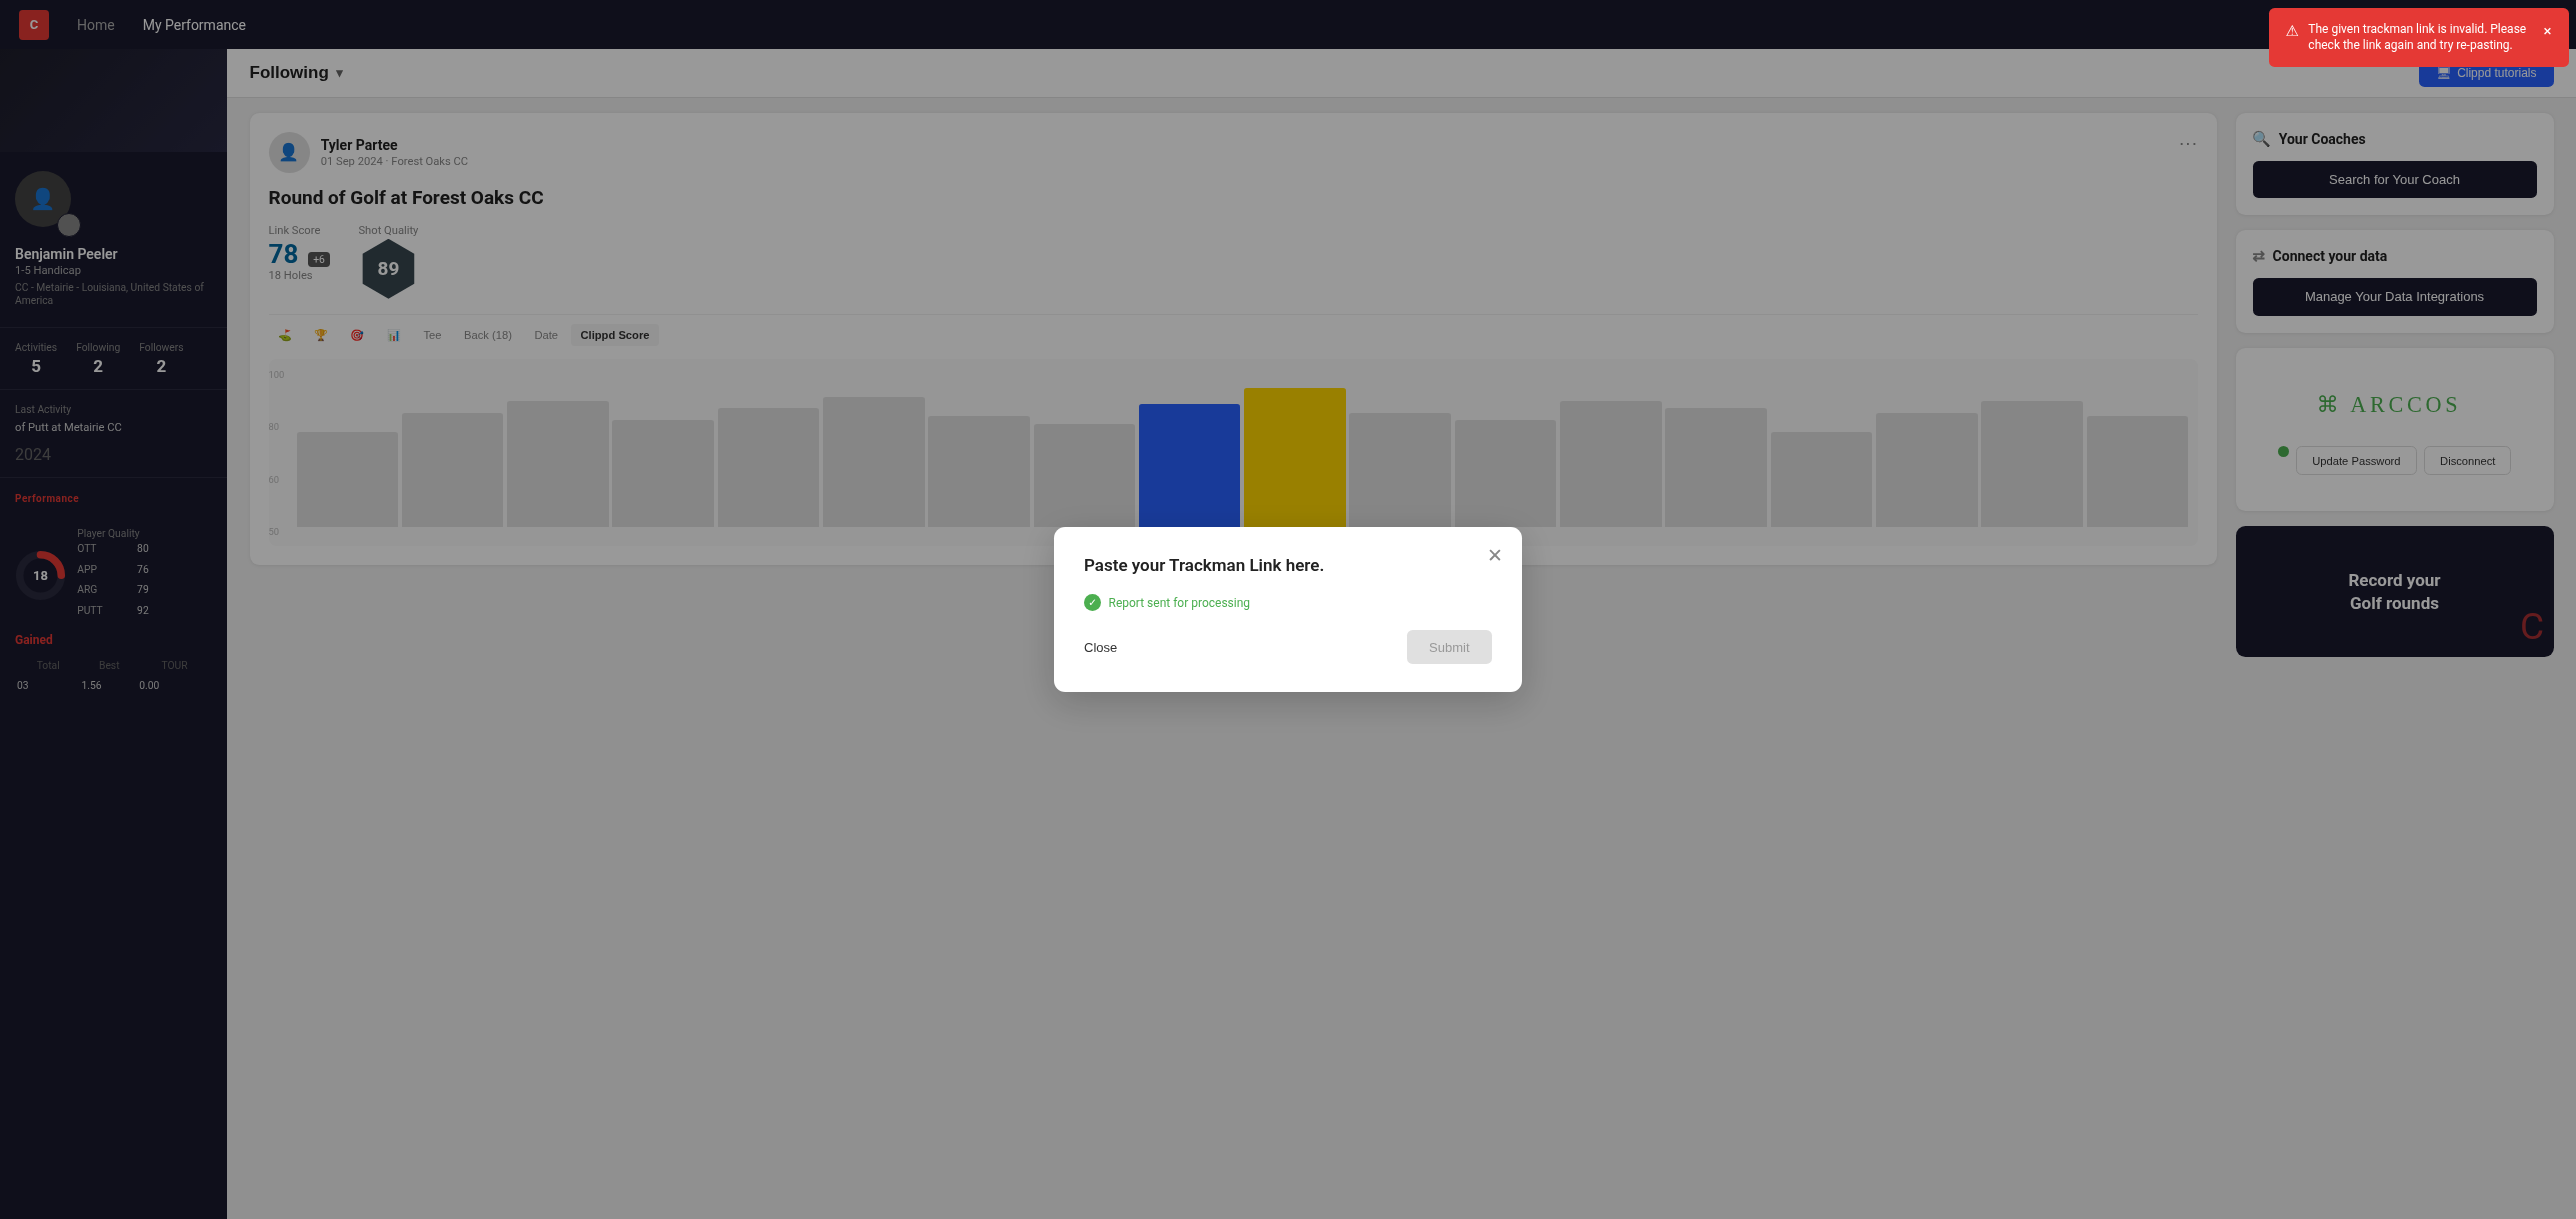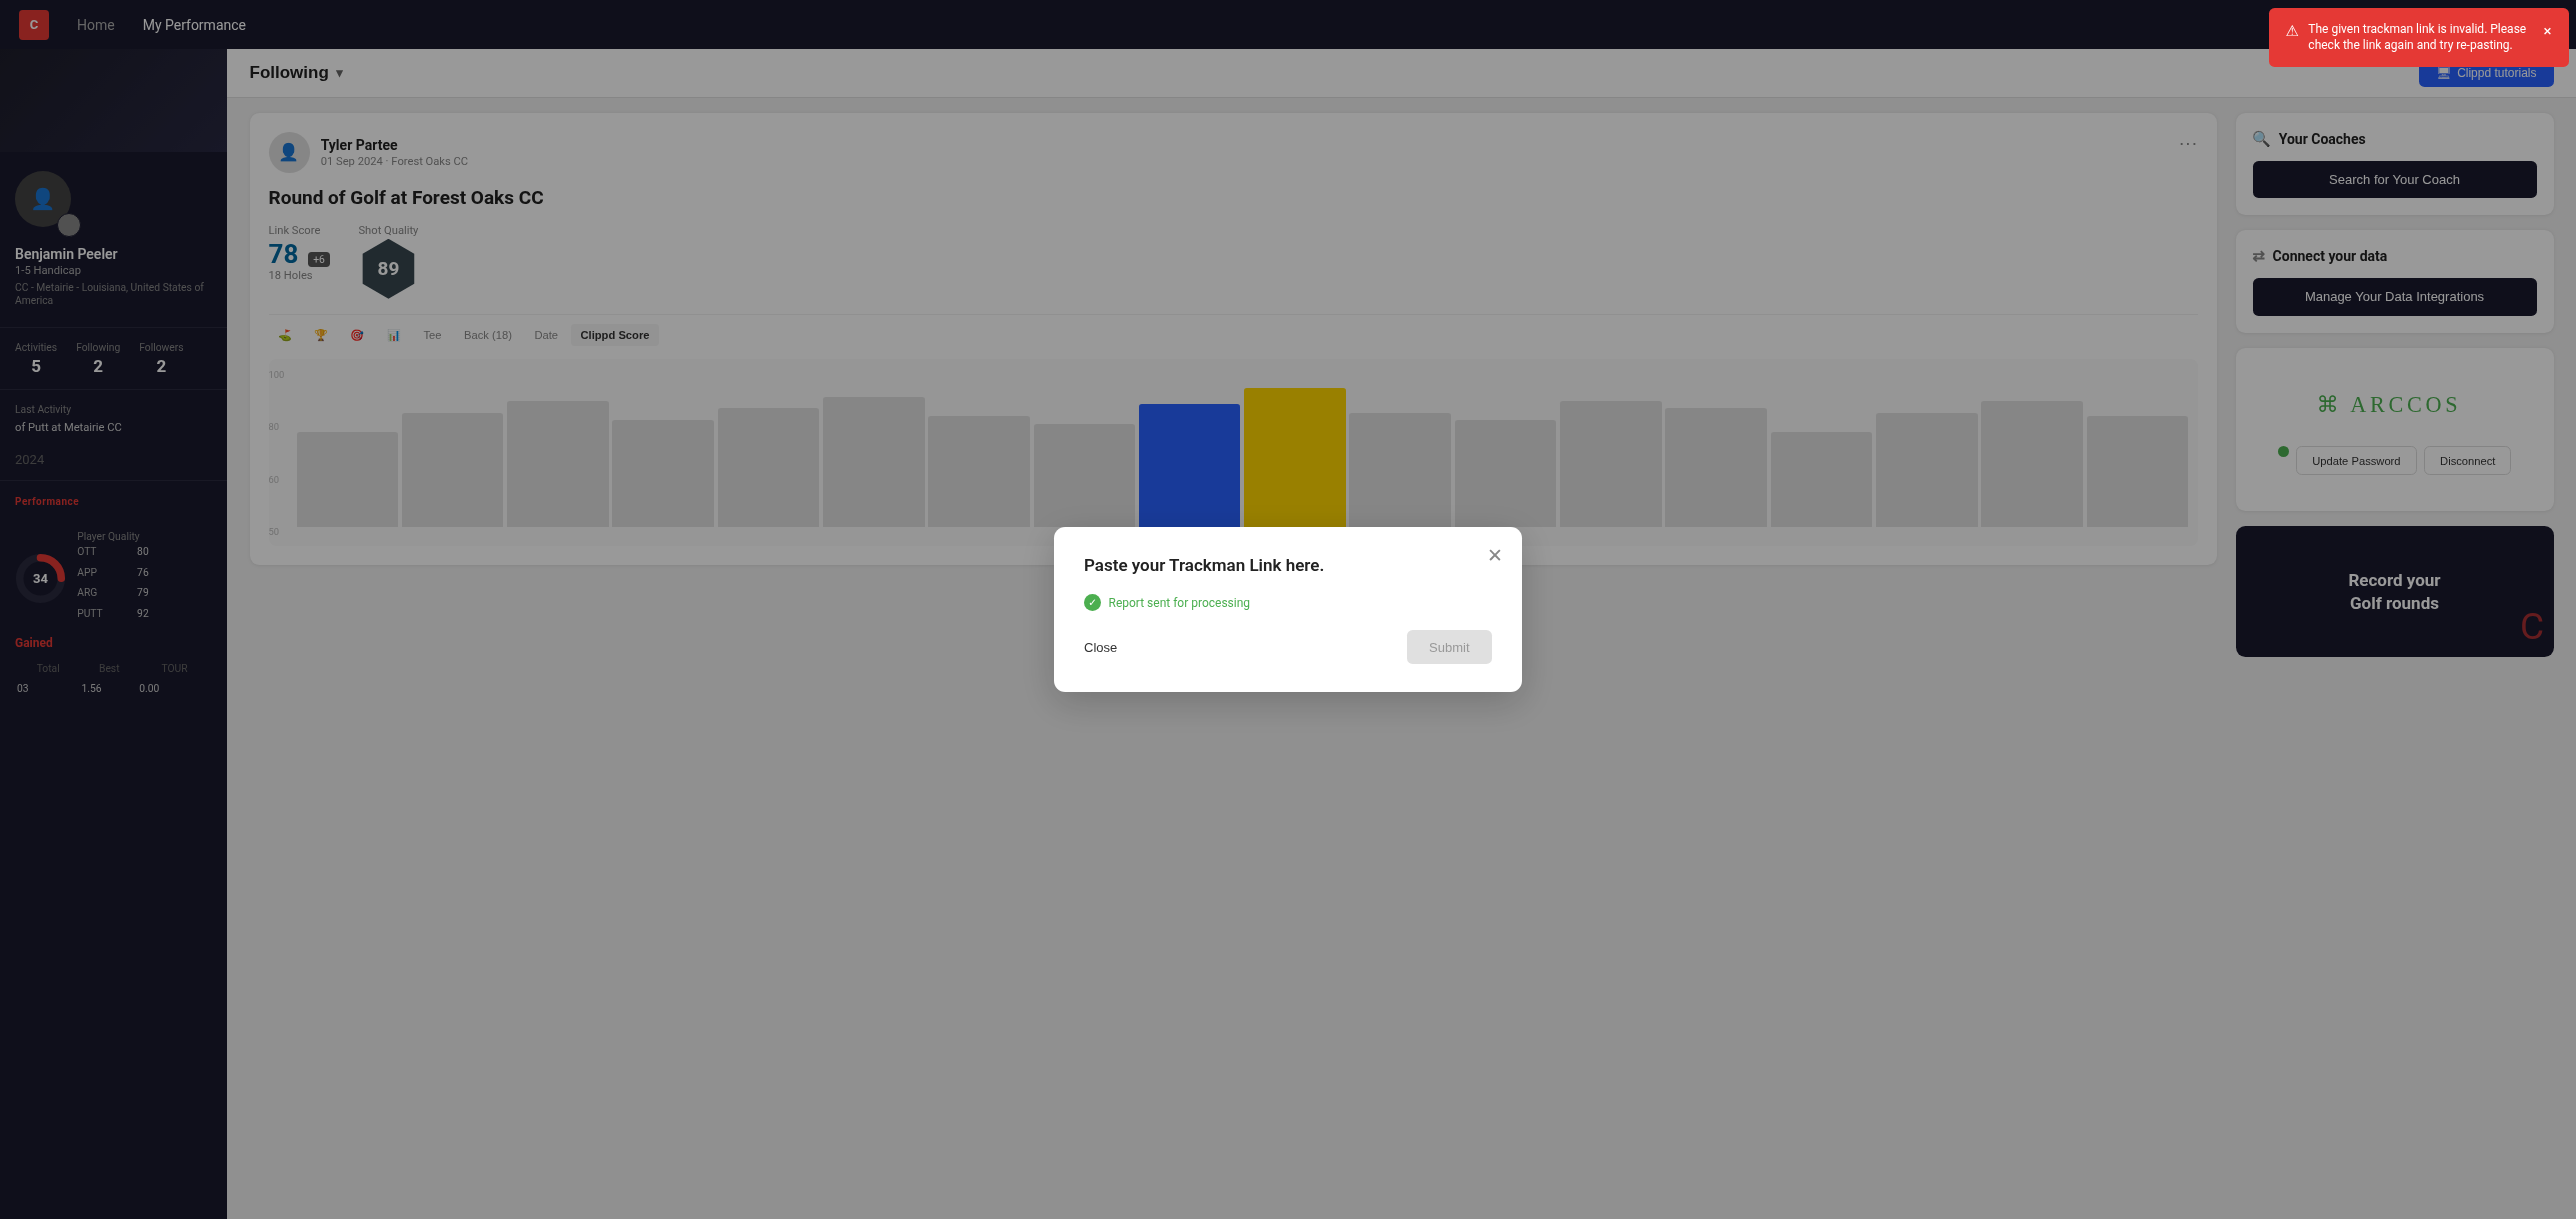--- a/index.html
+++ b/index.html
@@ -168,23 +168,23 @@
     .sidebar-activity-title {
       font-size: 10.3px;
       color: #888;
       margin-bottom: 5.6px;
     }
     .sidebar-activity-desc {
       font-size: 11.2px;
       color: #ccc;
     }
     .sidebar-activity-date {
-      font-size: 13px;
+      font-size: 16px;
       color: #666;
-      margin-top: 18px;
+      margin-top: 11px;
     }
     .sidebar-section {
       padding: 15px;
     }
     .sidebar-section-title {
       font-size: 10px;
       font-weight: 700;
       color: #e53935;
       margin-bottom: 23px;
       letter-spacing: 0.5px;
@@ -713,21 +713,21 @@
 
     <div class="sidebar-section">
       <div class="sidebar-section-title">Performance</div>
 
       <div class="sidebar-quality-row">
         <div style="position:relative;width:51px;height:51px;margin-right:11.2px;">
           <svg width="51" height="51" viewBox="0 0 54 54">
             <circle cx="27" cy="27" r="22" fill="none" stroke="#2a2a3e" stroke-width="8"></circle>
             <circle cx="27" cy="27" r="22" fill="none" stroke="#e53935" stroke-width="8" stroke-dasharray="34 104" stroke-linecap="round" transform="rotate(-90 27 27)"></circle>
           </svg>
-          <div style="position:absolute;inset:0;display:flex;align-items:center;justify-content:center;color:white;font-size:13px;font-weight:700;">34</div>
+          <div style="position:absolute;inset:0;display:flex;align-items:center;justify-content:center;color:white;font-size:13px;font-weight:700;">18</div>
         </div>
         <div>
           <div style="font-size:10.3px;color:#888;margin-bottom:1.9px;">Player Quality</div>
           <div class="sidebar-perf-item">
             <span class="sidebar-perf-label">OTT</span>
             <div class="sidebar-perf-bar-container">
               <div class="sidebar-perf-bar" style="width:80%;background:#f59e0b;"></div>
             </div>
             <span class="sidebar-perf-value">80</span>
           </div>

